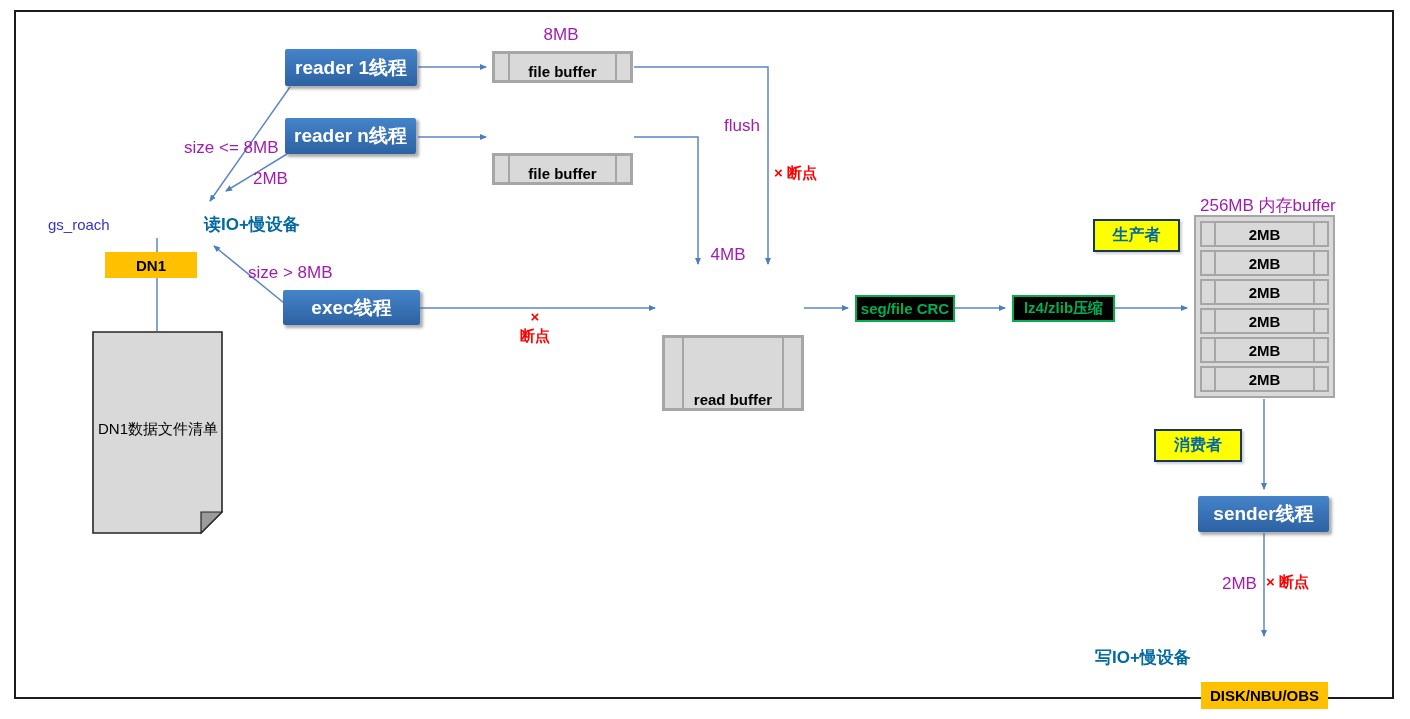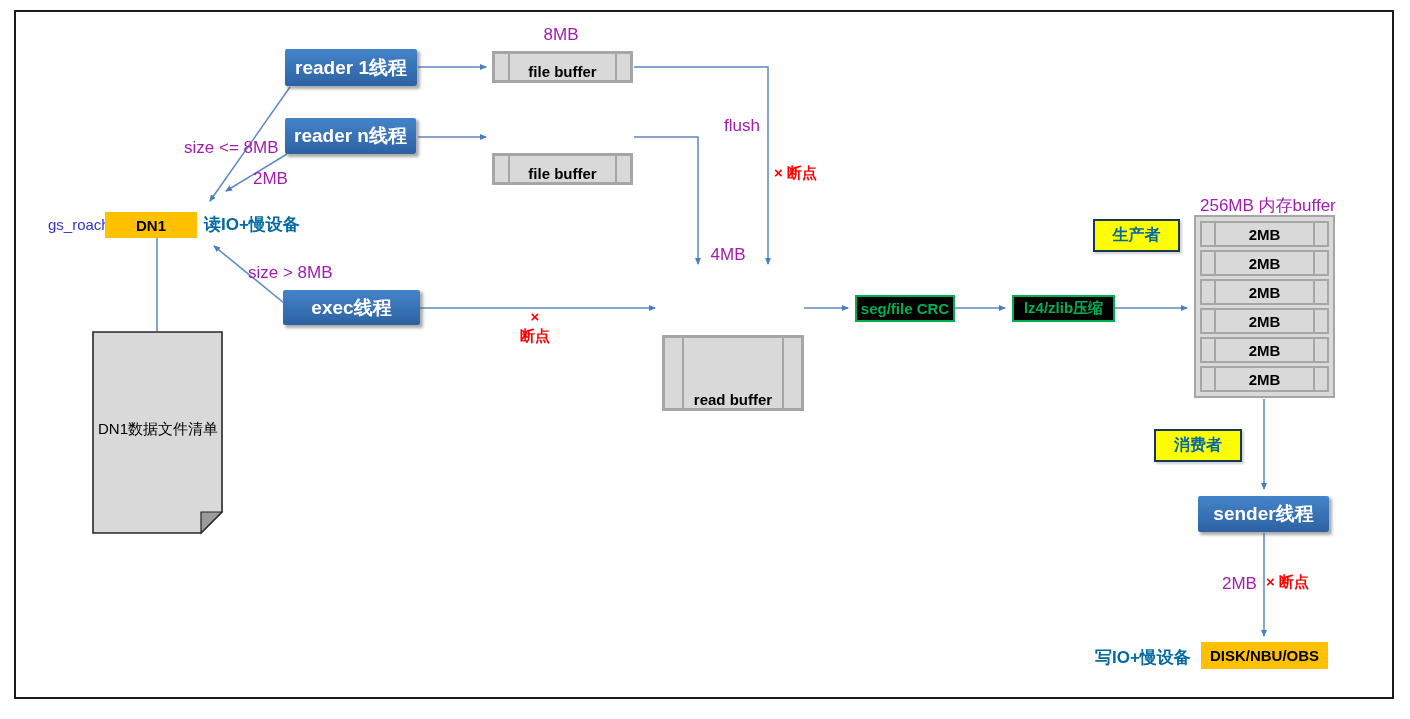--- a/index.html
+++ b/index.html
@@ -27,21 +27,21 @@
     display:flex; align-items:center; justify-content:center; white-space:nowrap;
   }
   .yellow-box {
     background:#ffff00; border:2.5px solid #17375e; color:#0369a1;
     font-weight:bold; font-size:16px;
     display:flex; align-items:center; justify-content:center; white-space:nowrap;
     box-shadow:2px 2px 2px rgba(120,120,120,.35);
   }
   .orange-box {
     background:#ffc000; color:#000; font-weight:bold; font-size:15px;
-    display:flex; align-items:center; justify-content:center; white-space:nowrap;
+    display:flex; align-items:center; justify-content:center; white-space:nowrap;margin-top:40px;
   }
   .label { font-size:17px; color:#a21caf; white-space:nowrap; }
   .red-note { color:#0369a1; font-weight:bold; font-size:17px; white-space:nowrap; }
   .red-bp  { color:#ff0000; font-weight:bold; font-size:15px; white-space:nowrap; }
   .bp-col { display:flex; flex-direction:column; align-items:center; line-height:1.25; }
 
   .mem-stack {
     background:#d9d9d9; border:2px solid #a6a6a6; padding:4px;
     display:flex; flex-direction:column; gap:3px;
   }

